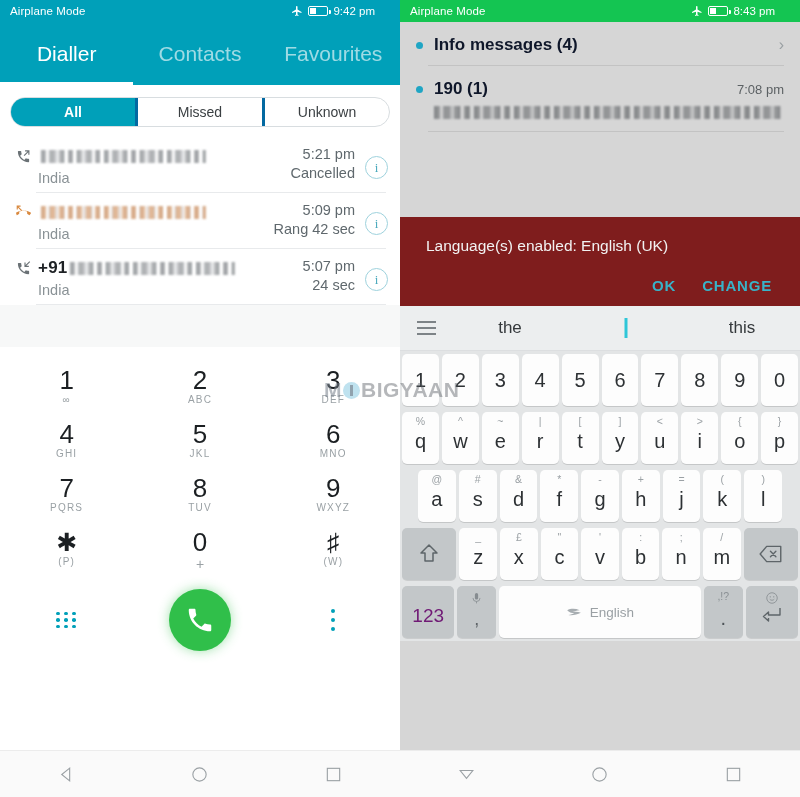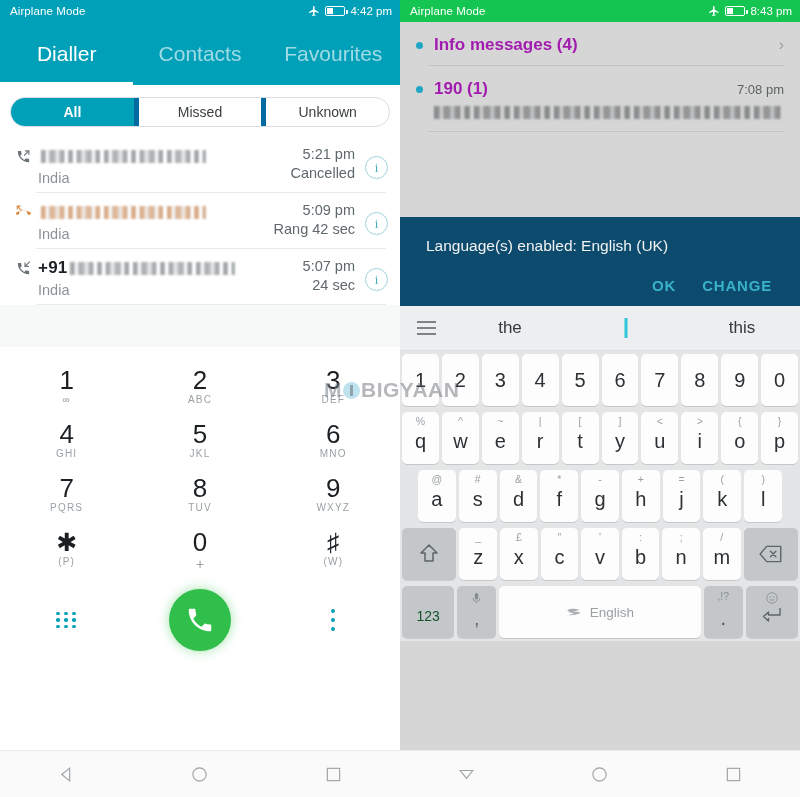--- a/index.html
+++ b/index.html
@@ -8,21 +8,21 @@
     font-family: "Liberation Sans", sans-serif;
     background: #ffffff;
     overflow: hidden;
   }
   .screens { display: flex; width: 800px; height: 797px; }
   .screen { width: 400px; height: 797px; position: relative; overflow: hidden; }
 
   
   .statusbar {
     height: 22px; display: flex; align-items: center;
-    padding: 0 8px 0 10px; font-size: 11.5px; color: #ffffff;
+    padding: 0 25px 0 10px; font-size: 11.5px; color: #ffffff;
   }
   .statusbar .sb-left { flex: 1; letter-spacing: .1px; }
   .statusbar .sb-right { display: flex; align-items: center; gap: 5px; }
   .plane-icon { width: 12px; height: 12px; display: block; }
   .batt {
     width: 20px; height: 10px; border: 1.4px solid #fff; border-radius: 2px;
     position: relative; display: inline-block;
   }
   .batt::after {
     content: ""; position: absolute; right: -3.5px; top: 2.6px;
@@ -50,21 +50,21 @@
     height: 3.5px; background: #ffffff;
   }
 
   .filters-wrap { padding: 12px 10px 10px 10px; background: #fff; }
   .segmented {
     display: flex; height: 30px; border: 1px solid #d8dde0;
     border-radius: 15px; overflow: hidden; background: #fff;
   }
   .seg {
     flex: 1; text-align: center; line-height: 28px; font-size: 14px;
-    color: #3a3f42; border-right: 5px solid #0369a1;
+    color: #3a3f42; border-right: 3px solid #0369a1;
   }
   .seg:last-child { border-right: none; }
   .seg.active { background: #00a0b9; color: #ffffff; font-weight: 600; }
 
   .call-list { background: #fff; }
   .call-row {
     display: flex; align-items: flex-start;
     padding: 9px 12px 7px 16px; position: relative;
   }
   .call-row .sep {
@@ -134,32 +134,32 @@
   .caret { width: 2px; height: 20px; background: rgba(255,255,255,.85); margin-right: 2px; }
   .search-ph { font-size: 15.5px; color: rgba(255,255,255,.82); }
 
   .thread-list { background: #d6d6d6; }
   .thread {
     position: relative; padding: 13px 16px 11px 16px;
   }
   .thread .sep { position: absolute; left: 28px; right: 16px; bottom: 0; height: 1px; background: #c3c3c3; }
   .thread-top { display: flex; align-items: center; }
   .dot { width: 7px; height: 7px; border-radius: 50%; background: #1fa5c4; flex: 0 0 7px; margin-right: 11px; }
-  .thread-title { font-size: 17px; font-weight: 700; color: #a21caf; flex: 1; }
+  .thread-title { font-size: 17px; font-weight: 700; color: #0f172a; flex: 1; }
   .thread-time { font-size: 13px; color: #5c6164; }
   .chev { color: #9aa0a3; font-size: 16px; }
   .thread-preview {
     height: 13px; margin: 7px 0 2px 18px;
     background:
       repeating-linear-gradient(90deg, rgba(60,64,68,.5) 0 6px, rgba(255,255,255,0) 6px 10px),
       repeating-linear-gradient(90deg, rgba(90,95,100,.28) 0 3px, rgba(255,255,255,0) 3px 8px);
     filter: blur(1.1px); opacity: .85;
   }
 
-  .lang-dialog { background: #0c4a6e; padding: 20px 22px 12px 26px; }
+  .lang-dialog { background: #7f1d1d; padding: 20px 22px 12px 26px; }
   .lang-text { color: #f2f2f2; font-size: 15.5px; }
   .lang-actions { display: flex; justify-content: flex-end; gap: 26px; margin-top: 22px; padding-right: 6px; }
   .lang-btn { color: #38b3c9; font-size: 15px; font-weight: 600; letter-spacing: .8px; }
 
   
   .kb { background: #e3e5e6; }
   .kb-suggest {
     height: 45px; display: flex; align-items: center; background: #eceeef;
     border-bottom: 1px solid #dcdee0;
   }
@@ -232,21 +232,21 @@
     <div class="teal-header">
       <div class="statusbar">
         <div class="sb-left">Airplane Mode</div>
         <div class="sb-right">
           <svg class="plane-icon" viewBox="0 0 24 24">
             <path fill="#ffffff" d="M21 16v-2l-8-5V3.5a1.5 1.5 0 0 0-3 0V9l-8 5v2l8-2.5V19l-2 1.5V22l3.5-1 3.5 1v-1.5L13 19v-5.5z"></path>
           </svg>
           <span class="batt">
               <span class="fill"></span>
             </span>
-          <span class="sb-time">4:42 pm</span>
+          <span class="sb-time">9:42 pm</span>
         </div>
       </div>
 
       <div class="tabs">
         <div class="tab active">Dialler</div>
         <div class="tab">Contacts</div>
         <div class="tab">Favourites</div>
       </div>
     </div>
 
@@ -650,21 +650,21 @@
         <div class="key mod wide-del">
           <svg viewBox="0 0 24 24" width="26" height="26">
             <path fill="none" stroke="#5e6569" stroke-width="1.3" stroke-linejoin="round" d="M8 5h13v14H8L2 12z"></path>
             <path fill="none" stroke="#5e6569" stroke-width="1.3" stroke-linecap="round" d="m11.5 9.5 5 5m0-5-5 5"></path>
           </svg>
         </div>
       </div>
 
       <div class="kb-row">
         <div class="key mod k123">
-          <span class="main" style="margin-top:8px;font-size:14px;color:#14532d">123</span>
+          <span class="main" style="margin-top:8px;font-size:19px;color:#701a75">123</span>
         </div>
         <div class="key mod kcomma">
           <span class="mic-alt">
             <svg viewBox="0 0 24 24" width="13" height="13">
               <path fill="#868c90" d="M12 14a3 3 0 0 0 3-3V5a3 3 0 0 0-6 0v6a3 3 0 0 0 3 3z"></path>
               <path fill="none" stroke="#868c90" stroke-width="1.5" d="M5.5 11a6.5 6.5 0 0 0 13 0M12 17.5V21"></path>
             </svg>
           </span>
           <span class="comma-main">,</span>
         </div>

